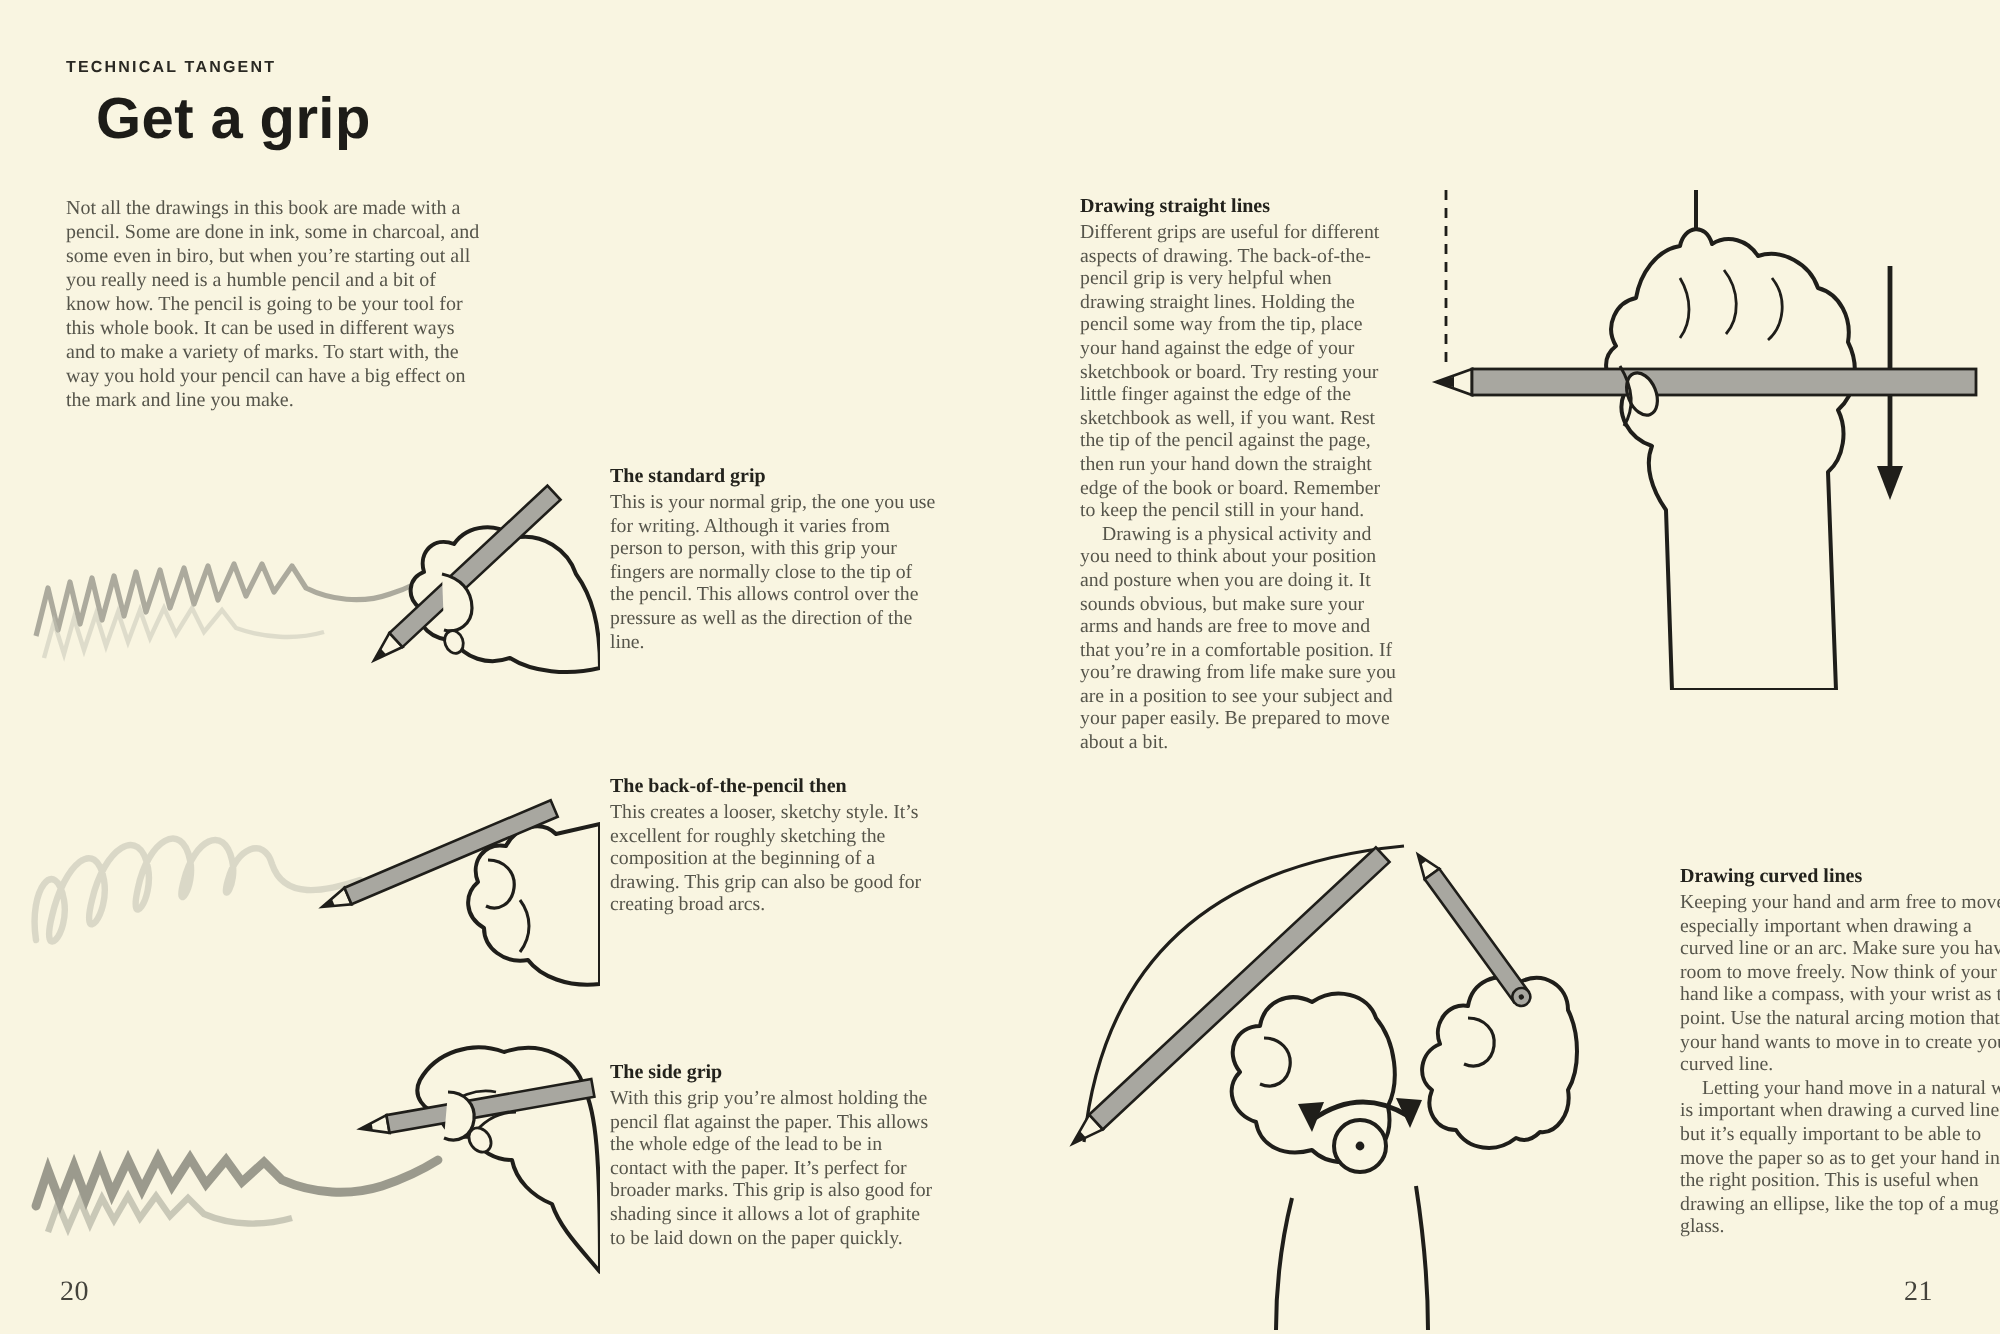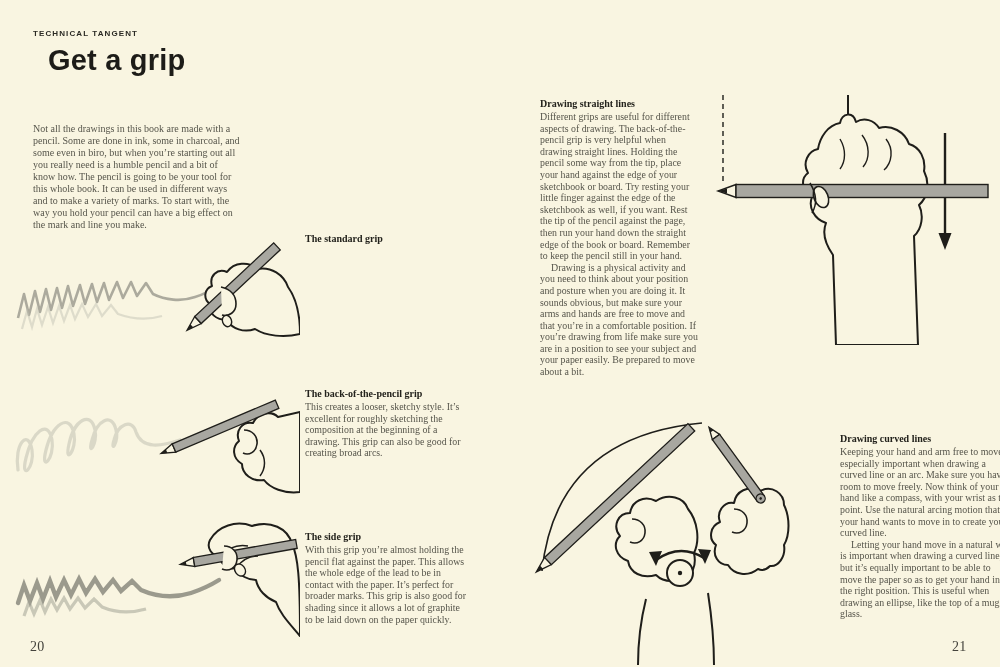--- a/index.html
+++ b/index.html
@@ -18,21 +18,21 @@
     font-weight:bold; font-size:8px; letter-spacing:1.1px;
     color:#2a2923;
   }
   .title {
     left:48px; top:44px;
     font-family:"Liberation Sans", sans-serif;
     font-weight:bold; font-size:29px; letter-spacing:0.2px;
     color:#1d1c18;
   }
   .bodytext { font-size:9.9px; line-height:11.6px; color:#56554b; }
-  .intro { left:33px; top:99px; width:207px; font-size:10px; line-height:12px;margin-top:24px; }
+  .intro { left:33px; top:99px; width:207px; font-size:10px; line-height:12px; }
   .grip-sec { left:305px; width:165px; }
   .sec-head {
     font-weight:bold; font-size:10px; line-height:12px; color:#23221c;
     margin-bottom:1px;
   }
   .rcol1 { left:540px; top:98px; width:158px; }
   .rcol2 { left:813px; top:433px; width:172px;margin-left:27px; }
   .para2 { text-indent:11px; }
   .pagenum {
     font-size:14px; color:#44433c; letter-spacing:0.3px;font-family:Liberation Serif, serif;
@@ -42,23 +42,24 @@
 </style>
 </head>
 <body>
 
 <div class="abs eyebrow">TECHNICAL TANGENT</div>
 <div class="abs title">Get a grip</div>
 <div class="abs intro bodytext">Not all the drawings in this book are made with a pencil. Some are done in ink, some in charcoal, and some even in biro, but when you’re starting out all you really need is a humble pencil and a bit of know how. The pencil is going to be your tool for this whole book. It can be used in different ways and to make a variety of marks. To start with, the way you hold your pencil can have a big effect on the mark and line you make.</div>
 
 <div class="abs grip-sec" style="top:233px">
   <div class="sec-head">The standard grip</div>
+  <div class="bodytext">This is your normal grip, the one you use for writing. Although it varies from person to person, with this grip your fingers are normally close to the tip of the pencil. This allows control over the pressure as well as the direction of the line.</div>
 </div>
 <div class="abs grip-sec" style="top:388px">
-  <div class="sec-head">The back-of-the-pencil grip</div>
+  <div class="sec-head">The back-of-the-pencil then</div>
   <div class="bodytext">This creates a looser, sketchy style. It’s excellent for roughly sketching the composition at the beginning of a drawing. This grip can also be good for creating broad arcs.</div>
 </div>
 <div class="abs grip-sec" style="top:531px">
   <div class="sec-head">The side grip</div>
   <div class="bodytext">With this grip you’re almost holding the pencil flat against the paper. This allows the whole edge of the lead to be in contact with the paper. It’s perfect for broader marks. This grip is also good for shading since it allows a lot of graphite to be laid down on the paper quickly.</div>
 </div>
 
 <div class="abs pagenum" style="left:30px; top:639px">20</div>
 
 <div class="abs rcol1">

